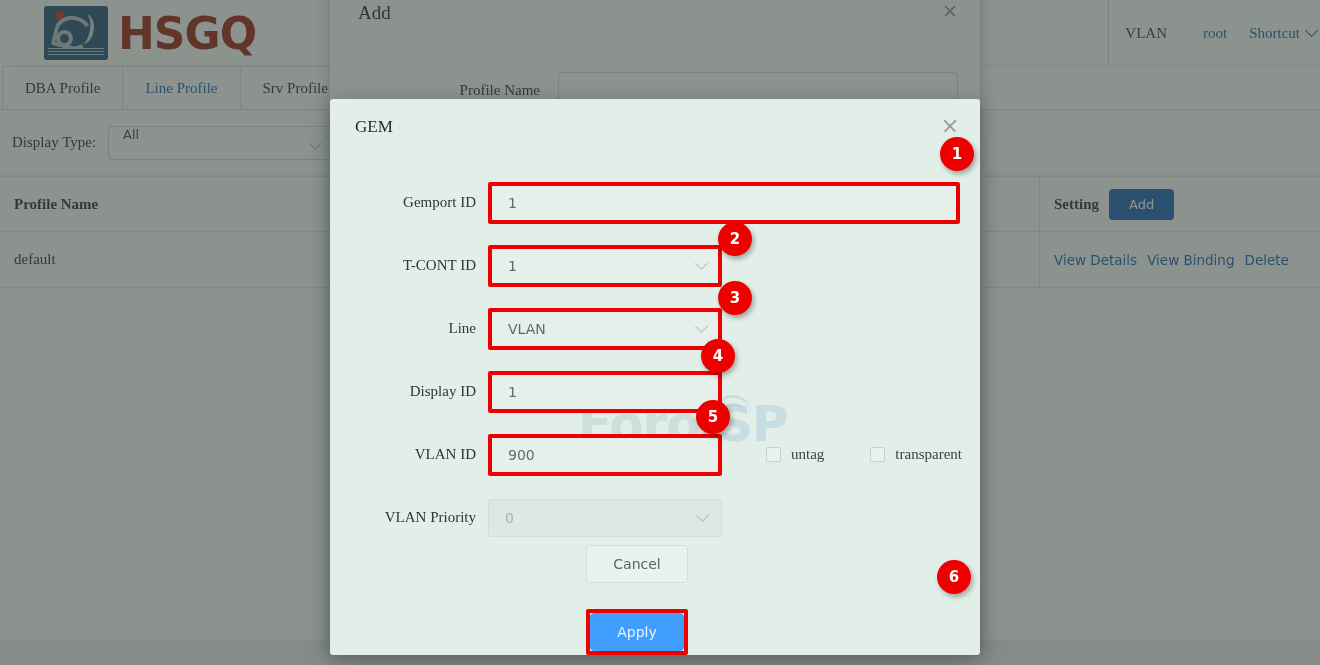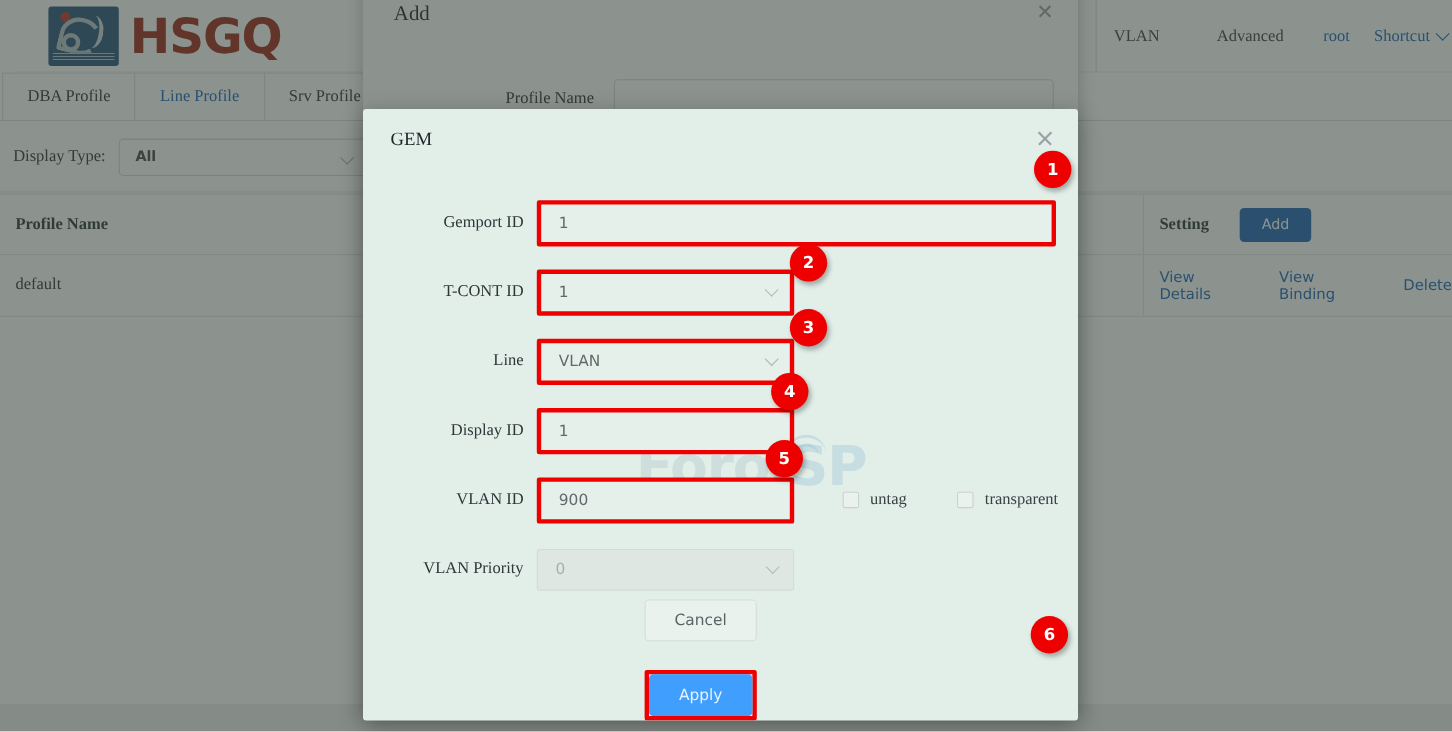--- a/index.html
+++ b/index.html
@@ -176,26 +176,25 @@
     color: #2f3539;
     margin-right: 12px;
   }
   .filter-select {
     position: relative;
     width: 225px; height: 34px;
     border: 1px solid #d9d9d9;
     border-radius: 4px;
     background: #fff;
     display: flex;
-    align-items: center;
+    align-items: flex-start;
     padding: 0 10px 0 14px;
     font-family: "DejaVu Sans", sans-serif;
     font-size: 13px;
     color: #44494d;
-    font-weight: bold;
   }
   .filter-select .chev2 {
     position: absolute;
     right: 12px; top: 12px;
     width: 9px; height: 9px;
     border-right: 1.5px solid #b4b4b4;
     border-bottom: 1.5px solid #b4b4b4;
     transform: rotate(45deg);
   }
 
@@ -218,21 +217,21 @@
     font-weight: bold;
     color: #2f3539;
     padding-left: 14px;
   }
   .td {
     font-size: 15px;
     color: #2f3539;
     padding-left: 14px;
   }
   .col-name { width: 1040px; border-right: 1px solid #e6e6e6; height: 100%; display:flex; align-items:center; }
-  .col-set  { width: 280px; height: 100%; display: flex; align-items: center; gap: 28px; padding-left: 14px; }
+  .col-set  { width: 280px; height: 100%; display: flex; align-items: center; gap: 10px; padding-left: 14px; }
   .add-btn {
     background: #2268b8;
     color: #ffffff;
     font-family: "DejaVu Sans", sans-serif;
     font-size: 13px;
     border: none;
     border-radius: 4px;
     padding: 8px 20px;
     cursor: pointer;
   }
@@ -521,21 +520,20 @@
           <div class="swoosh"></div>
           <div class="ring"></div>
           <div class="tail"></div>
           <div class="lines"></div>
         </div>
         <div class="logo-text">HSGQ</div>
       </div>
 
       <div class="topnav">
         <div class="navitem sep">VLAN</div>
-        <div class="navitem">Advanced</div>
         <div class="navlink">root</div>
         <div class="shortcut">
           <span>Shortcut</span>
           <span class="chev"></span>
         </div>
       </div>
     </div>
 
     <div class="tabstrip">
       <div class="tab">DBA Profile</div>

